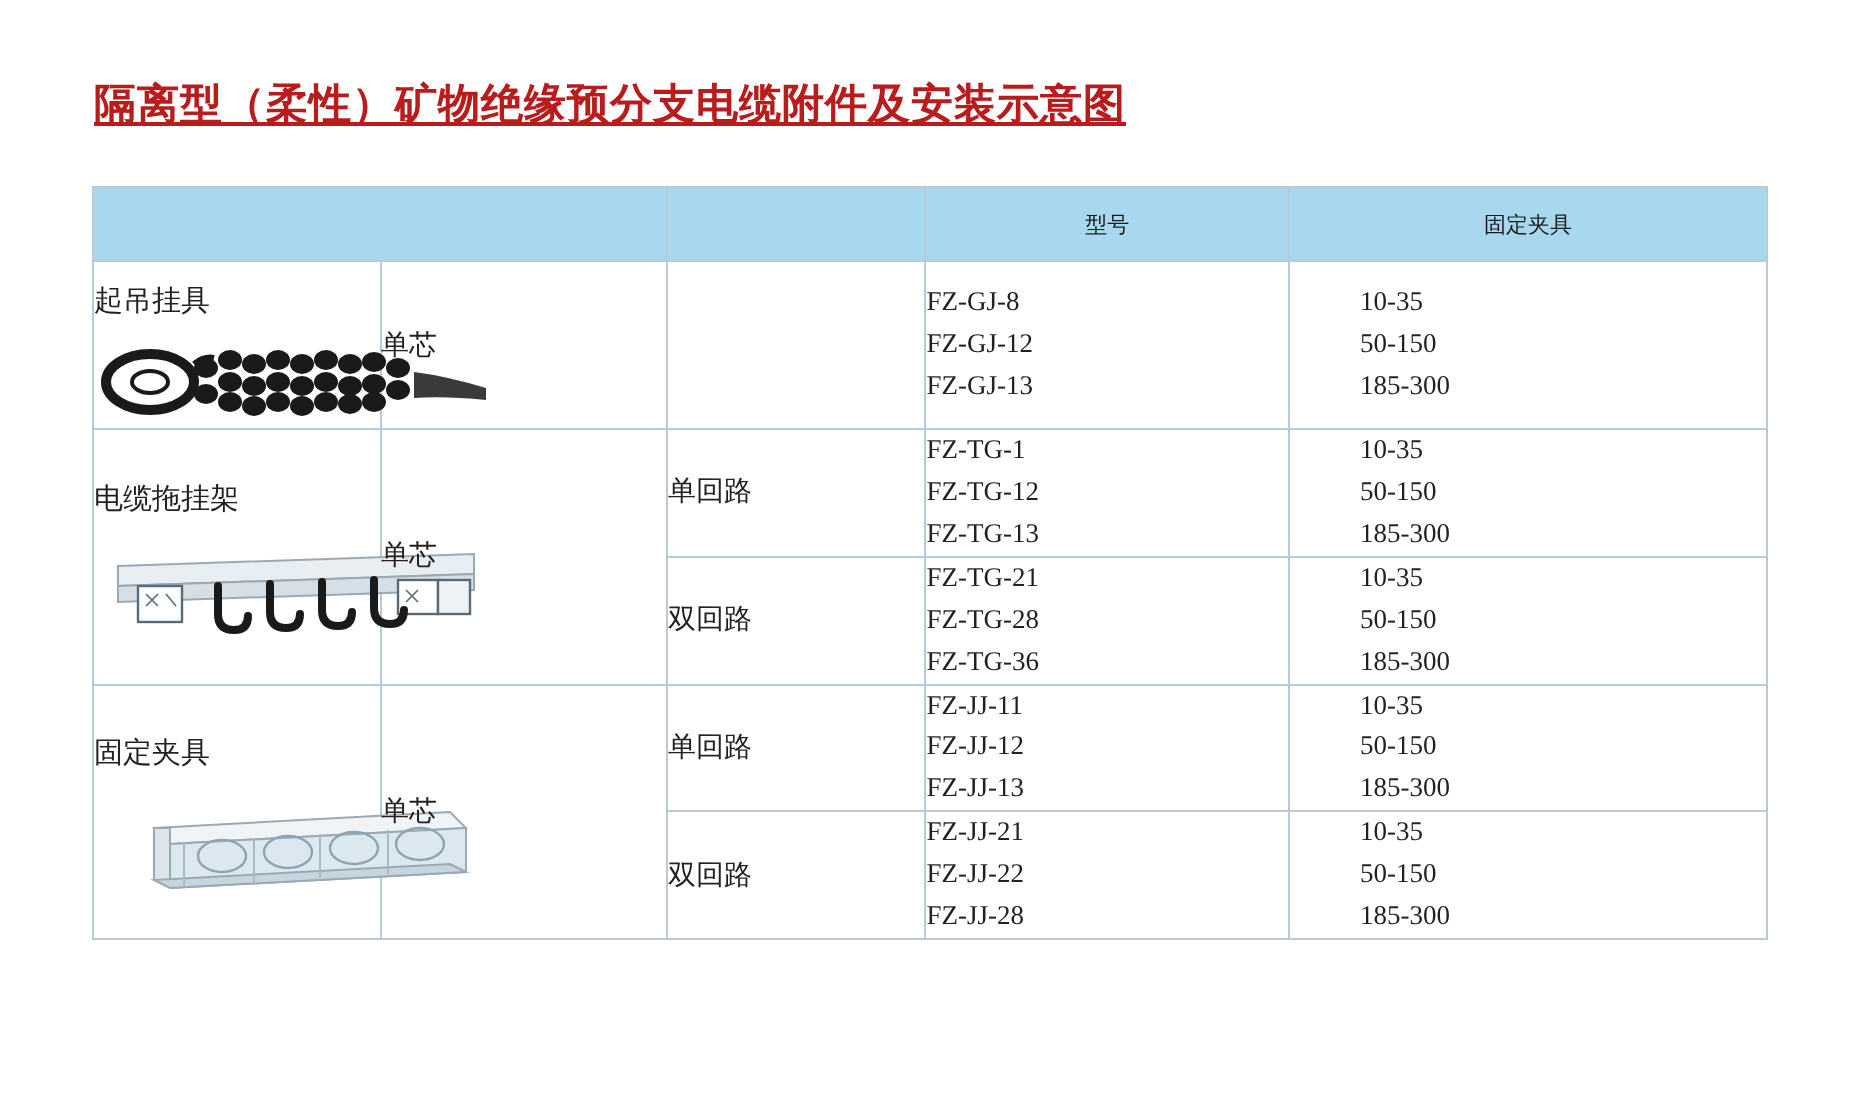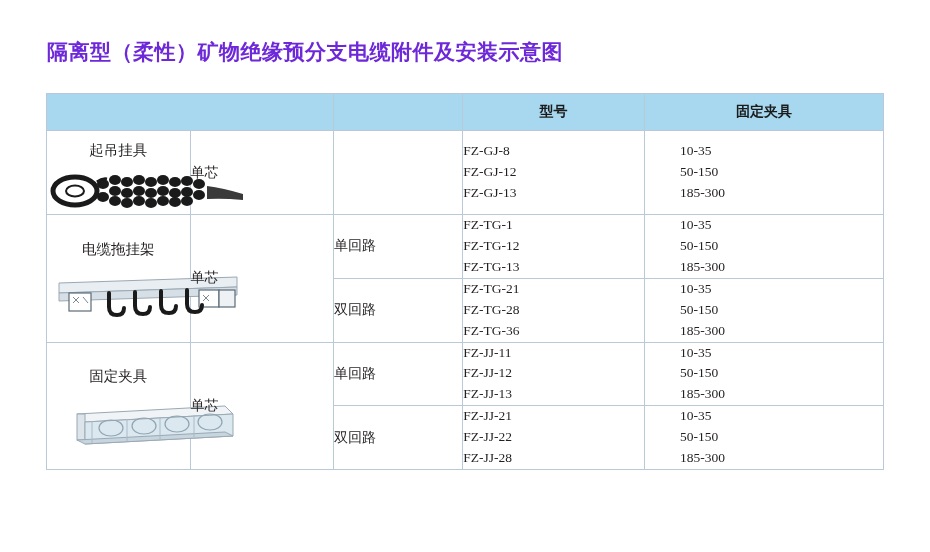--- a/index.html
+++ b/index.html
@@ -20,60 +20,60 @@
     width: 930px;
     height: 552px;
     box-sizing: border-box;
   }
   .title {
     position: absolute;
     left: 47px;
     top: 38px;
     font-size: 21px;
     font-weight: bold;
-    color: #6d28d9;
+    color: #b91c1c;
     letter-spacing: 0.5px;
     white-space: nowrap;
+    text-decoration: underline;
   }
   .table-wrap {
     position: absolute;
     left: 46px;
     top: 93px;
     width: 838px;
   }
   table.spec {
     border-collapse: collapse;
     width: 838px;
     table-layout: fixed;
   }
   table.spec td, table.spec th {
     border: 1px solid #b9c9d6;
     padding: 0;
     vertical-align: middle;
   }
   thead th {
     background: #a8d8ef;
     height: 36px;
-    font-size: 14px;
-    font-weight: bold;
+    font-size: 11px;
+    font-weight: normal;
     color: #1b1b1b;
     text-align: center;
     font-family: "Liberation Sans", sans-serif;
   }
   thead th.blank {
     background: #a8d8ef;
   }
   .col-img { width: 250px; }
   .col-core { width: 110px; }
   .col-loop { width: 112px; }
   .col-model { width: 158px; }
   .col-range { width: 208px; }
 
   td.img-cell {
-    text-align: center;
     padding: 6px 0 10px 0;
   }
   .part-name {
     font-size: 14.5px;
     color: #231f20;
     margin: 10px 0 6px 0;
     font-family: "Liberation Sans", sans-serif;
   }
   td.center {
     text-align: left;

